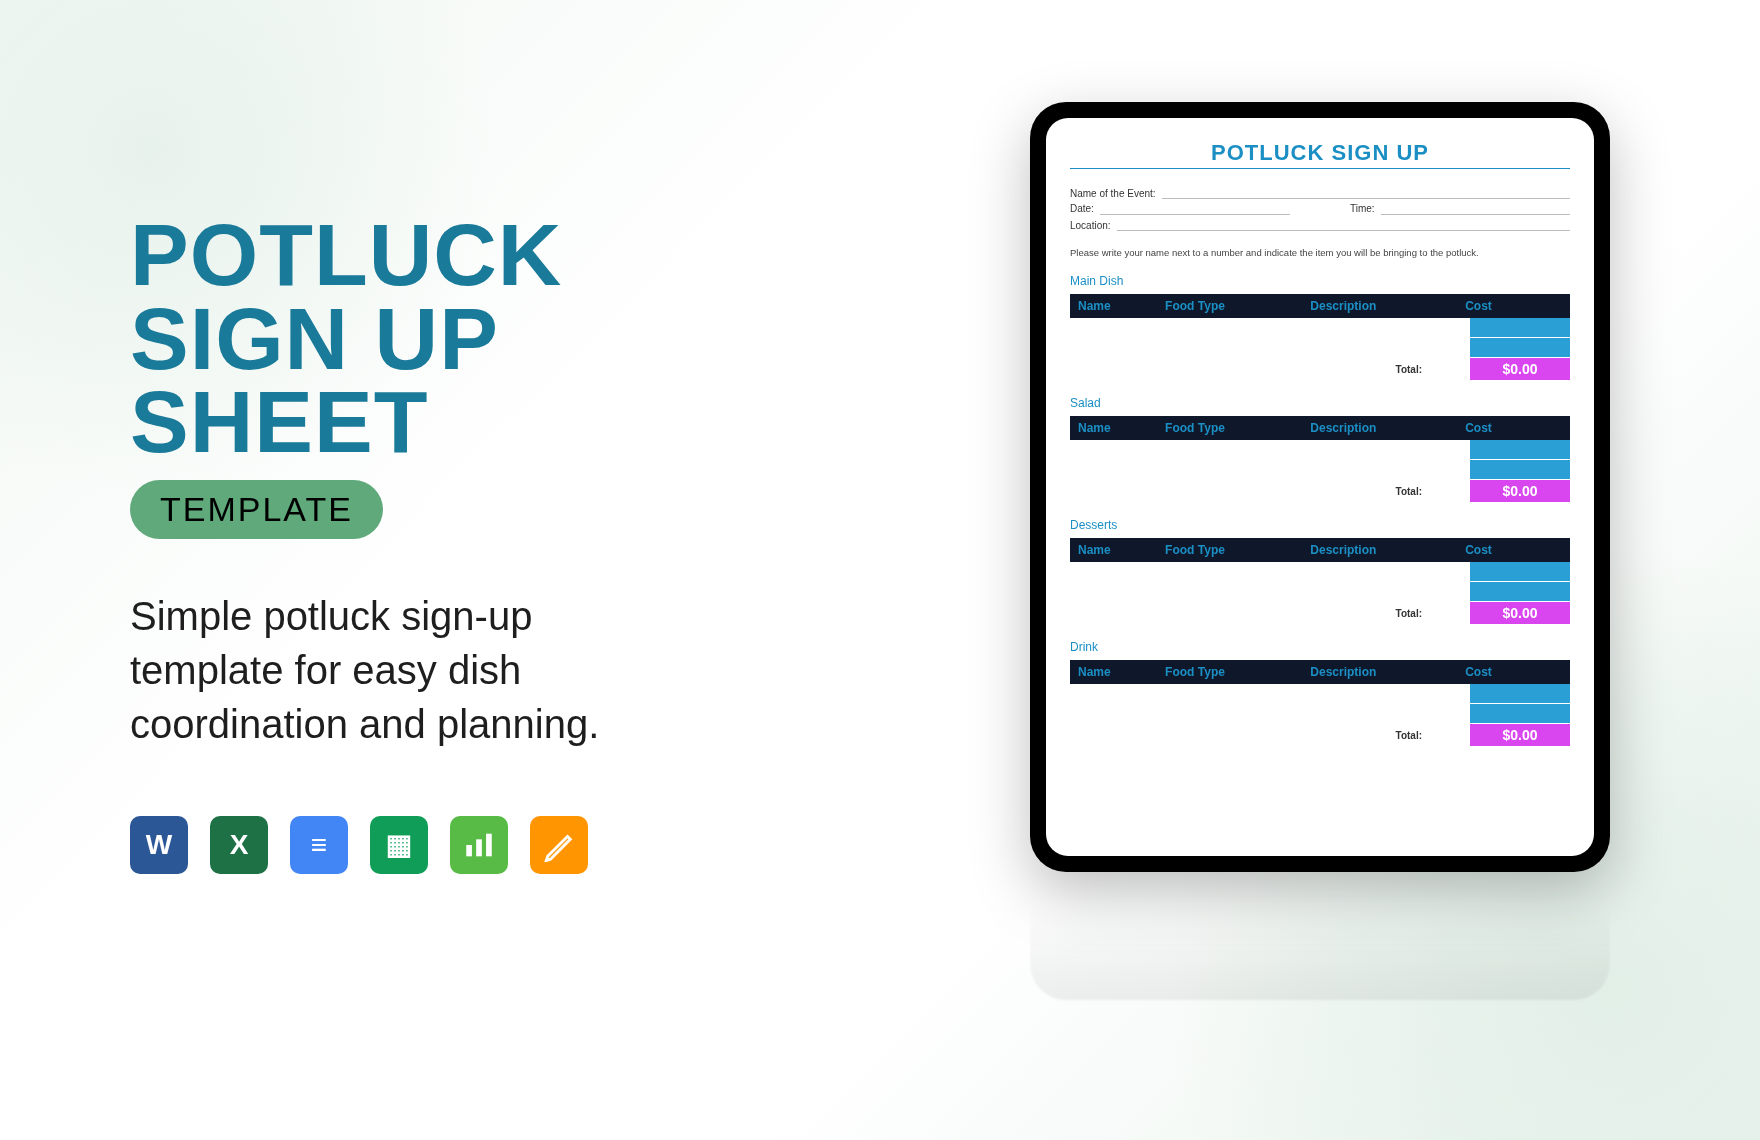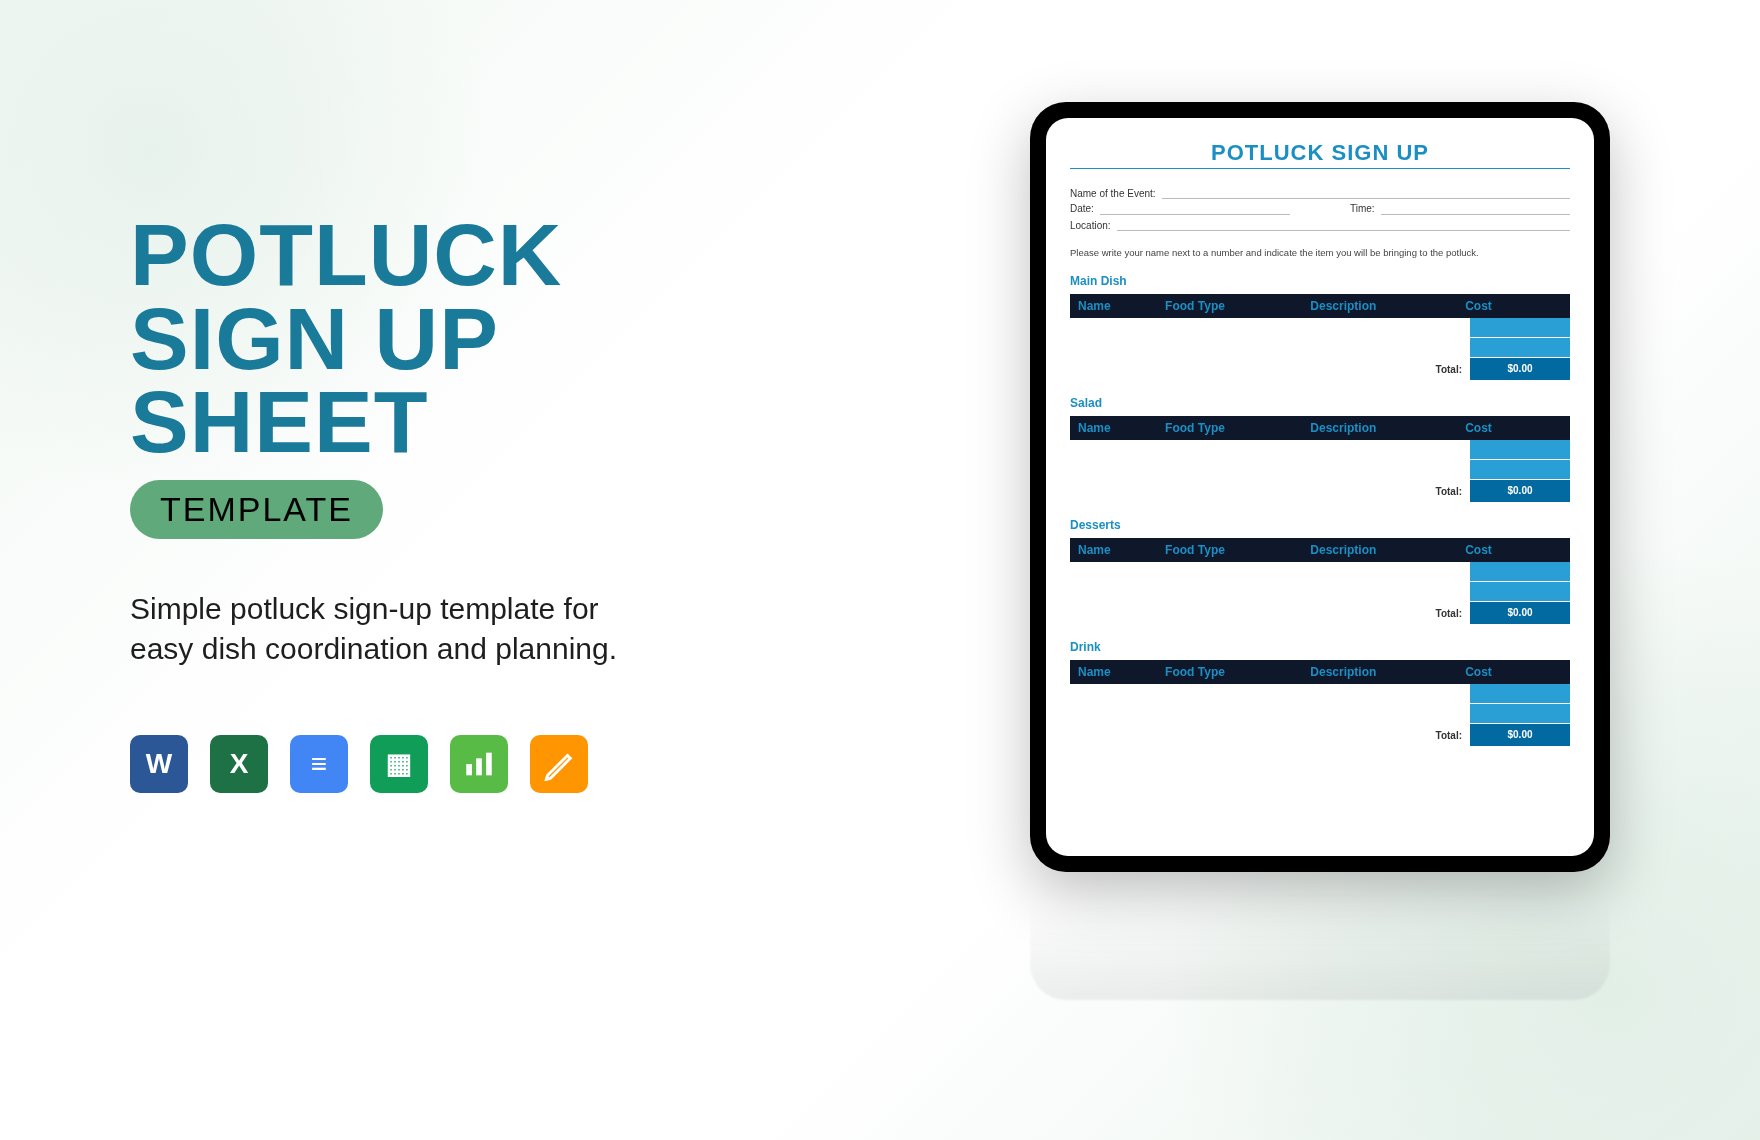--- a/index.html
+++ b/index.html
@@ -37,21 +37,21 @@
     margin-top: 16px;
   }
   .template-badge span {
     font-family: Impact, "Arial Black", sans-serif;
     font-size: 34px;
     color: #000000;
     letter-spacing: 2px;
   }
   .description {
     margin-top: 50px;
-    font-size: 30px;
+    font-size: 40px;
     color: #1e1e1e;
     line-height: 1.35;
     font-weight: 400;
   }
   .icons-row {
     margin-top: 65px;
     display: flex;
     gap: 22px;
   }
   .app-icon {
@@ -100,29 +100,29 @@
   }
   .doc-hr { border:none; border-top:1.5px solid #1b8fc4; margin-bottom: 18px; }
   .form-row { display:flex; margin-bottom:4px; align-items:flex-end; }
   .form-label { color:#333; font-size:10px; white-space:nowrap; }
   .form-line { flex:1; border-bottom:1px solid #bbb; height:12px; margin-left:6px; }
   .form-row.double .half { flex:1; display:flex; align-items:flex-start; }
   .form-row.double .half + .half { margin-left:60px; }
   .instructions { margin-top:16px; font-size:9.5px; color:#444; }
 
   .section { margin-top:16px; }
-  .section-title { color:#1b8fc4; font-weight:700; font-size:12px; margin-bottom:6px; }
+  .section-title { color:#1b8fc4; font-weight:400; font-size:12px; margin-bottom:6px; }
   .tbl-head { display:flex; background:#0f172a; padding:5px 8px; font-size:12px; color:#1b8fc4; font-weight:700; }
   .col-name{width:18%;} .col-food{width:30%;} .col-desc{width:32%;} .col-cost{width:20%; text-align:left;}
   .tbl-body { position:relative; }
   .tbl-row { display:flex; height:20px; }
   .cost-cell { width:20%; margin-left:80%; background:#2a9fd6; height:20px; border-bottom:1px solid #fff;}
   .total-row { display:flex; align-items:center; justify-content:flex-end; height:22px; }
   .total-label { font-size:10px; font-weight:700; color:#333; margin-right:8px; }
-  .total-box { width:20%; background:#0369a1; color:#fff; font-size:10px; font-weight:700; text-align:center; line-height:22px; height:22px; }
+  .total-box { width:20%; background:#d946ef; color:#fff; font-size:14px; font-weight:700; text-align:center; line-height:22px; height:22px;margin-left:40px; }
 
   .reflection {
     position:absolute;
     right:150px;
     top:860px;
     width:580px;
     height:140px;
     background: linear-gradient(to bottom, rgba(0,0,0,.18), transparent 70%);
     border-radius:36px 36px 0 0;
     transform: scaleY(-1);

